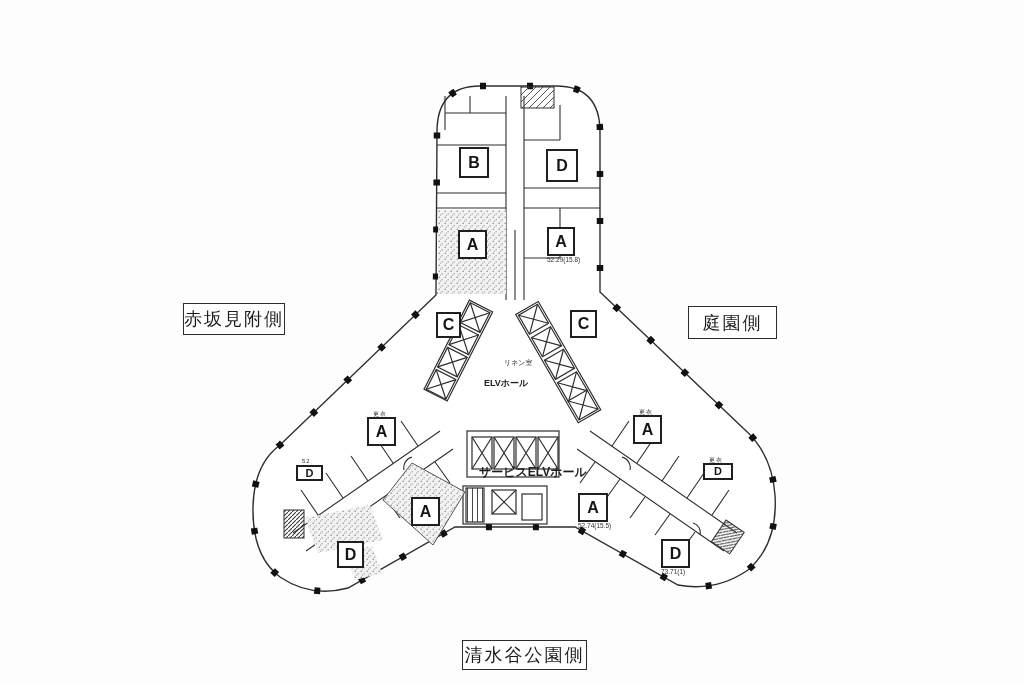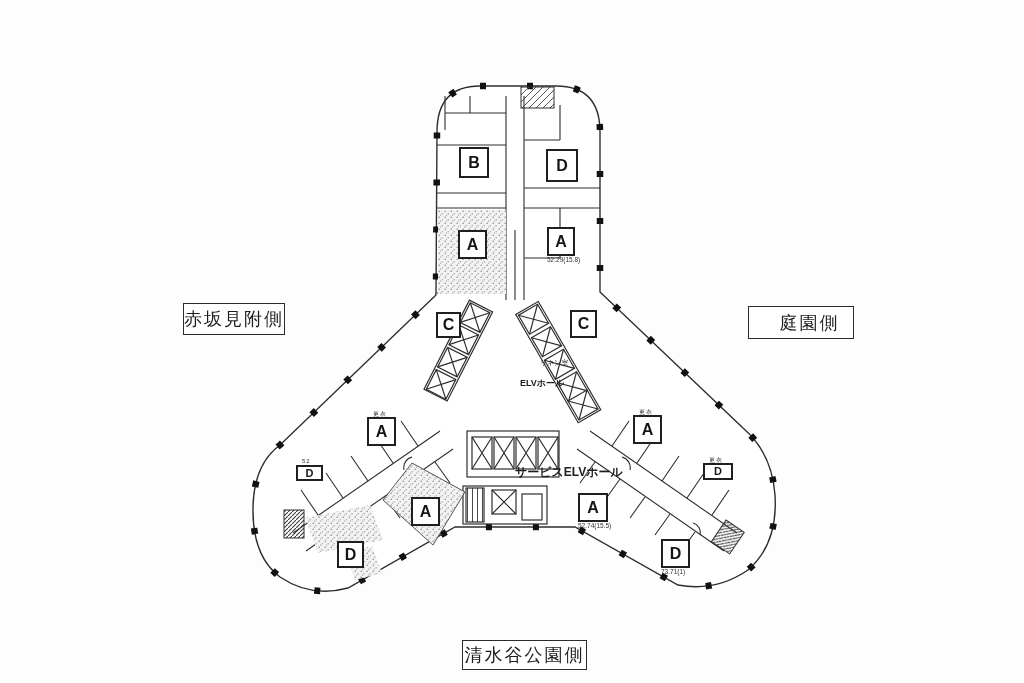--- a/index.html
+++ b/index.html
@@ -7,24 +7,24 @@
   .stage{position:relative;width:1024px;height:683px;background:#fdfdfd;overflow:hidden;}
   .plan-svg{position:absolute;left:0;top:0;}
   
   .watermark{position:absolute;left:398px;top:376px;font-family:"Liberation Serif",serif;
     font-size:27px;color:#bdbdbd;opacity:.65;letter-spacing:1px;white-space:nowrap;z-index:3;}
   
   .side-label{position:absolute;display:flex;align-items:center;justify-content:center;
     background:#fff;border:1.5px solid #2b2b2b;box-shadow:0 0 0 1px #fff inset;
     font-size:18px;color:#1c1c1c;letter-spacing:2px;z-index:5;}
   .akasaka{left:183px;top:303px;width:100px;height:30px;}
-  .teien{left:748px;top:306px;width:87px;height:31px;padding-left:17px;}
+  .teien{left:688px;top:306px;width:87px;height:31px;}
   .shimizudani{left:462px;top:640px;width:123px;height:28px;}
   
-  .core-label{position:absolute;color:#1e1e1e;z-index:4;white-space:nowrap;margin-left:36px;}
+  .core-label{position:absolute;color:#1e1e1e;z-index:4;white-space:nowrap;}
   .elv-hall{left:484px;top:377px;font-size:9px;font-weight:bold;}
   .linen{left:504px;top:358px;font-size:7px;}
   .service-elv{left:479px;top:464px;font-size:12px;font-weight:bold;}
   
   .marker{position:absolute;display:flex;align-items:center;justify-content:center;
     background:#fff;border:2px solid #1f1f1f;z-index:5;box-sizing:border-box;}
   .marker > .ltr{font-size:16px;font-weight:600;color:#151515;line-height:1;}
   .marker.wide > .ltr{font-size:11px;}
   .marker .tag{position:absolute;top:-9px;left:4px;font-size:6px;color:#333;letter-spacing:1px;white-space:nowrap;}
   .marker .note{position:absolute;bottom:-9px;left:-2px;font-size:6.5px;color:#333;white-space:nowrap;}

